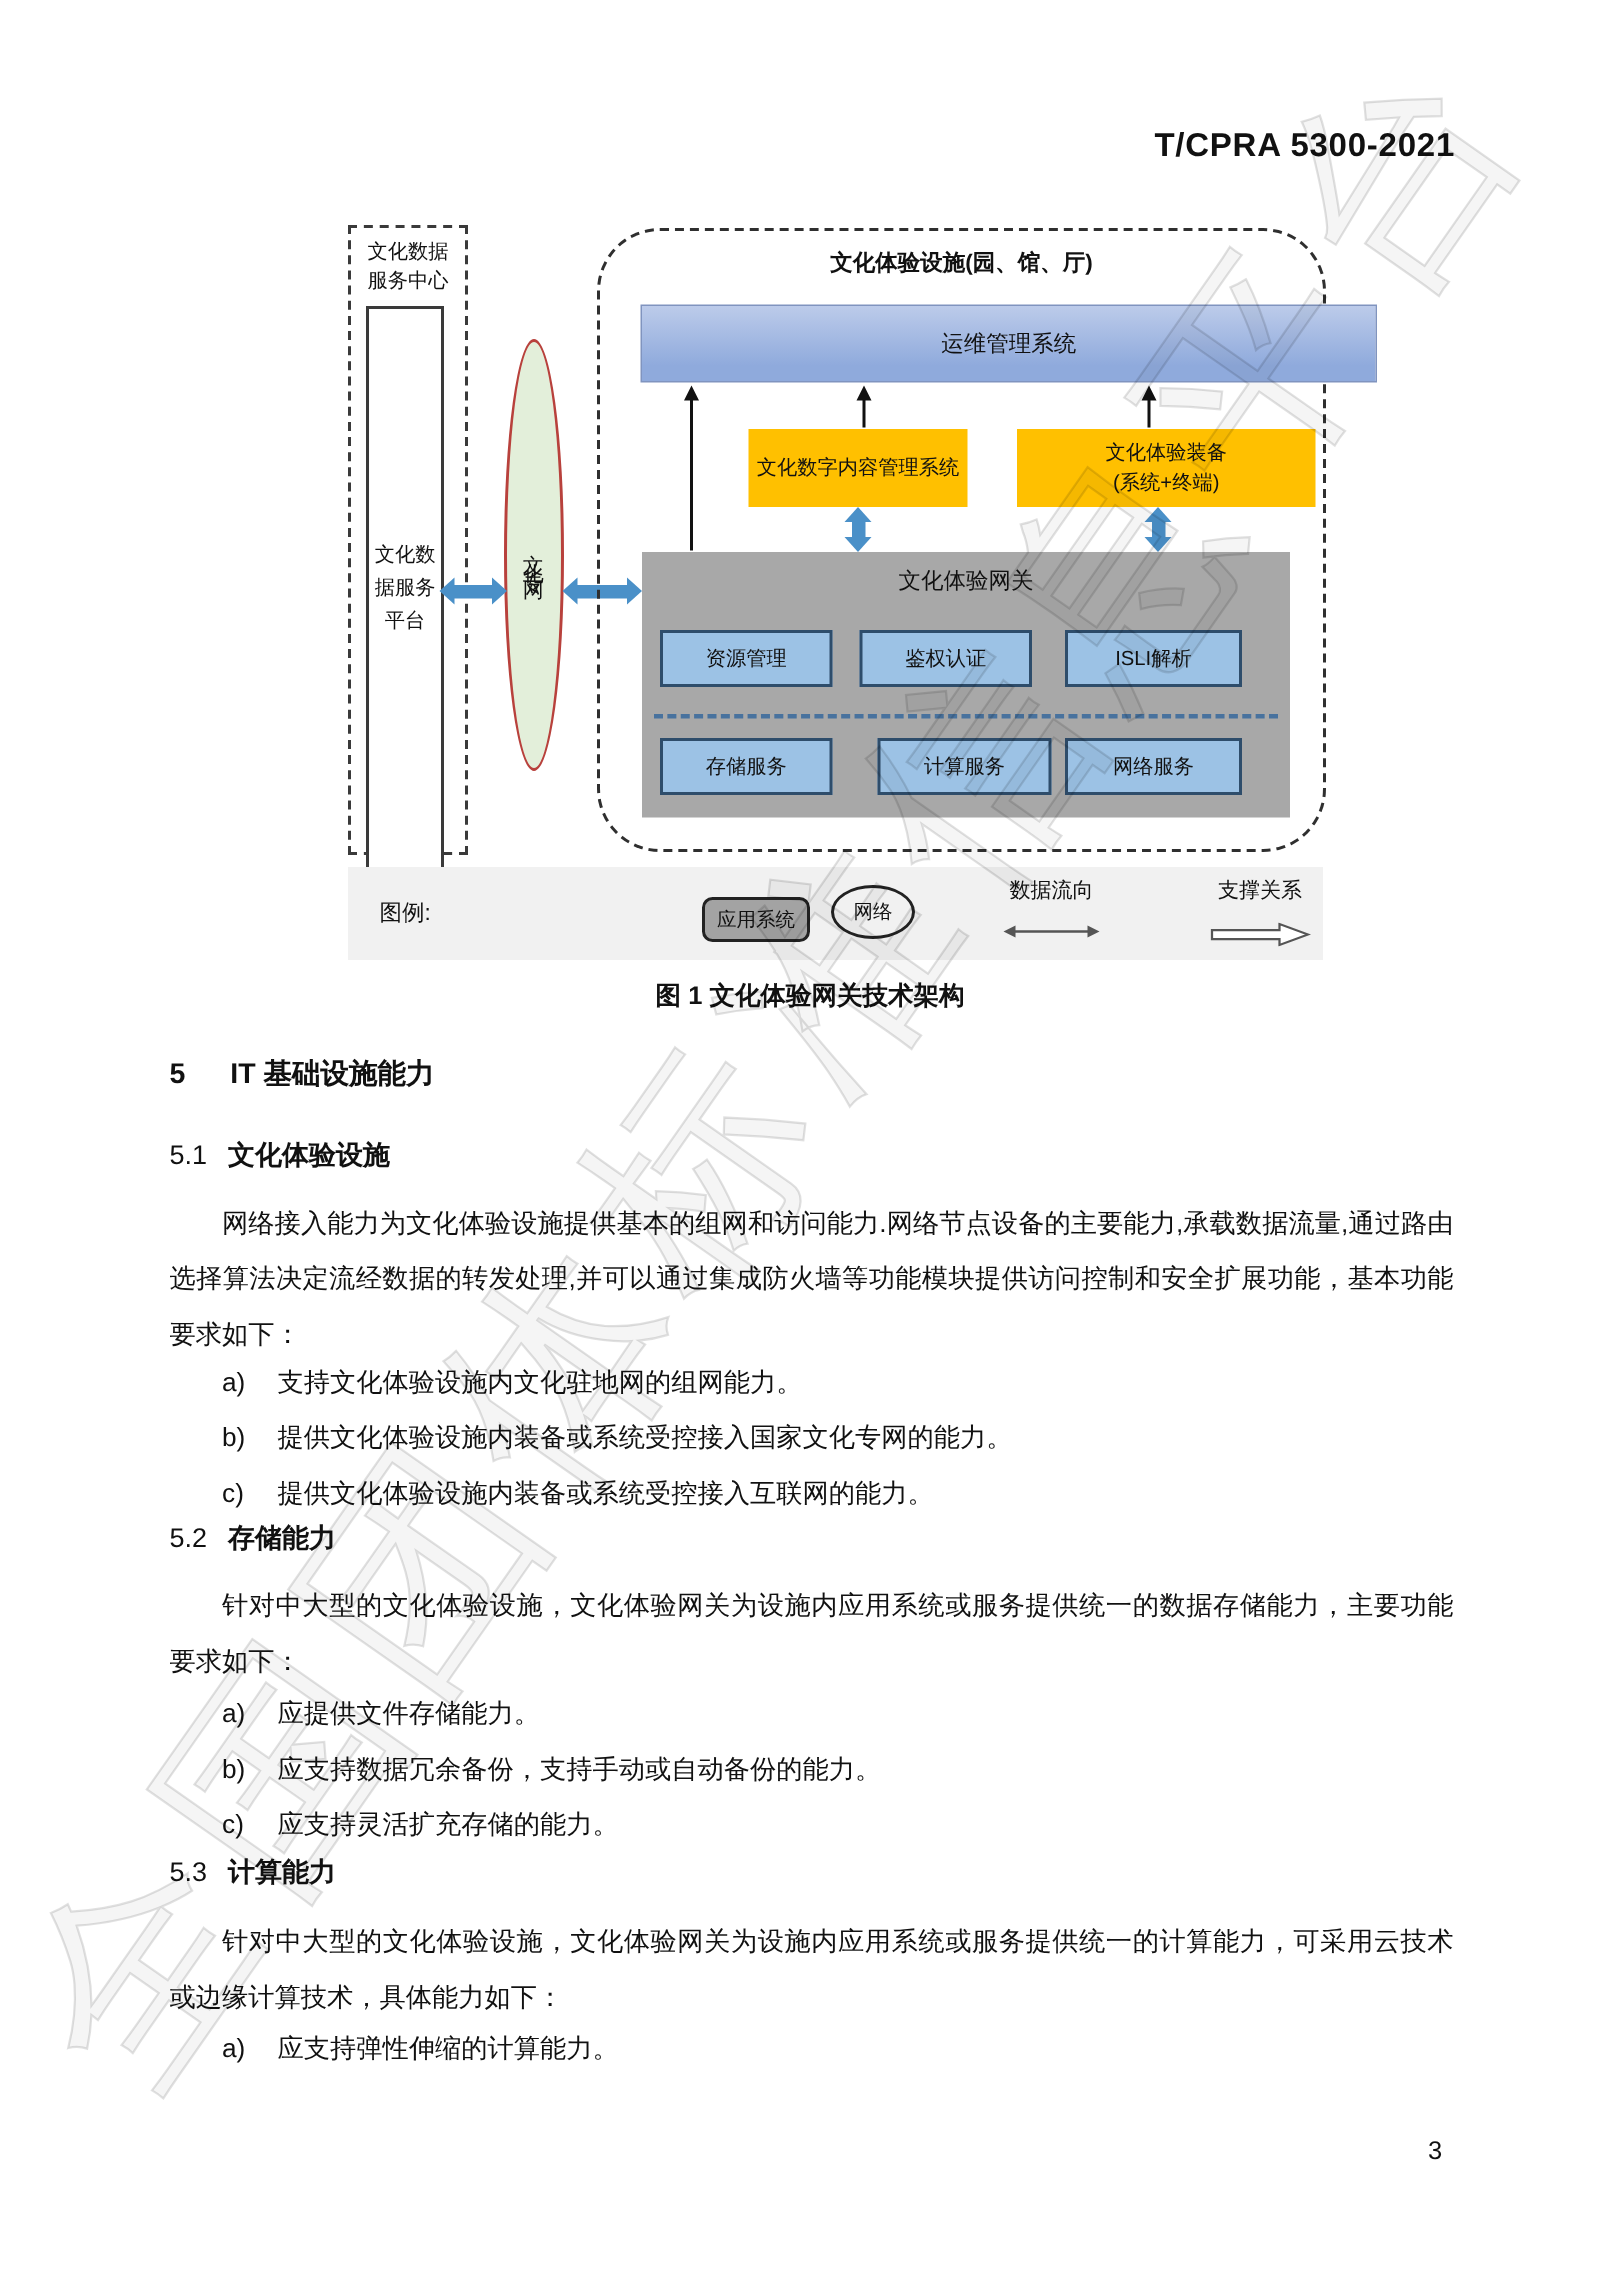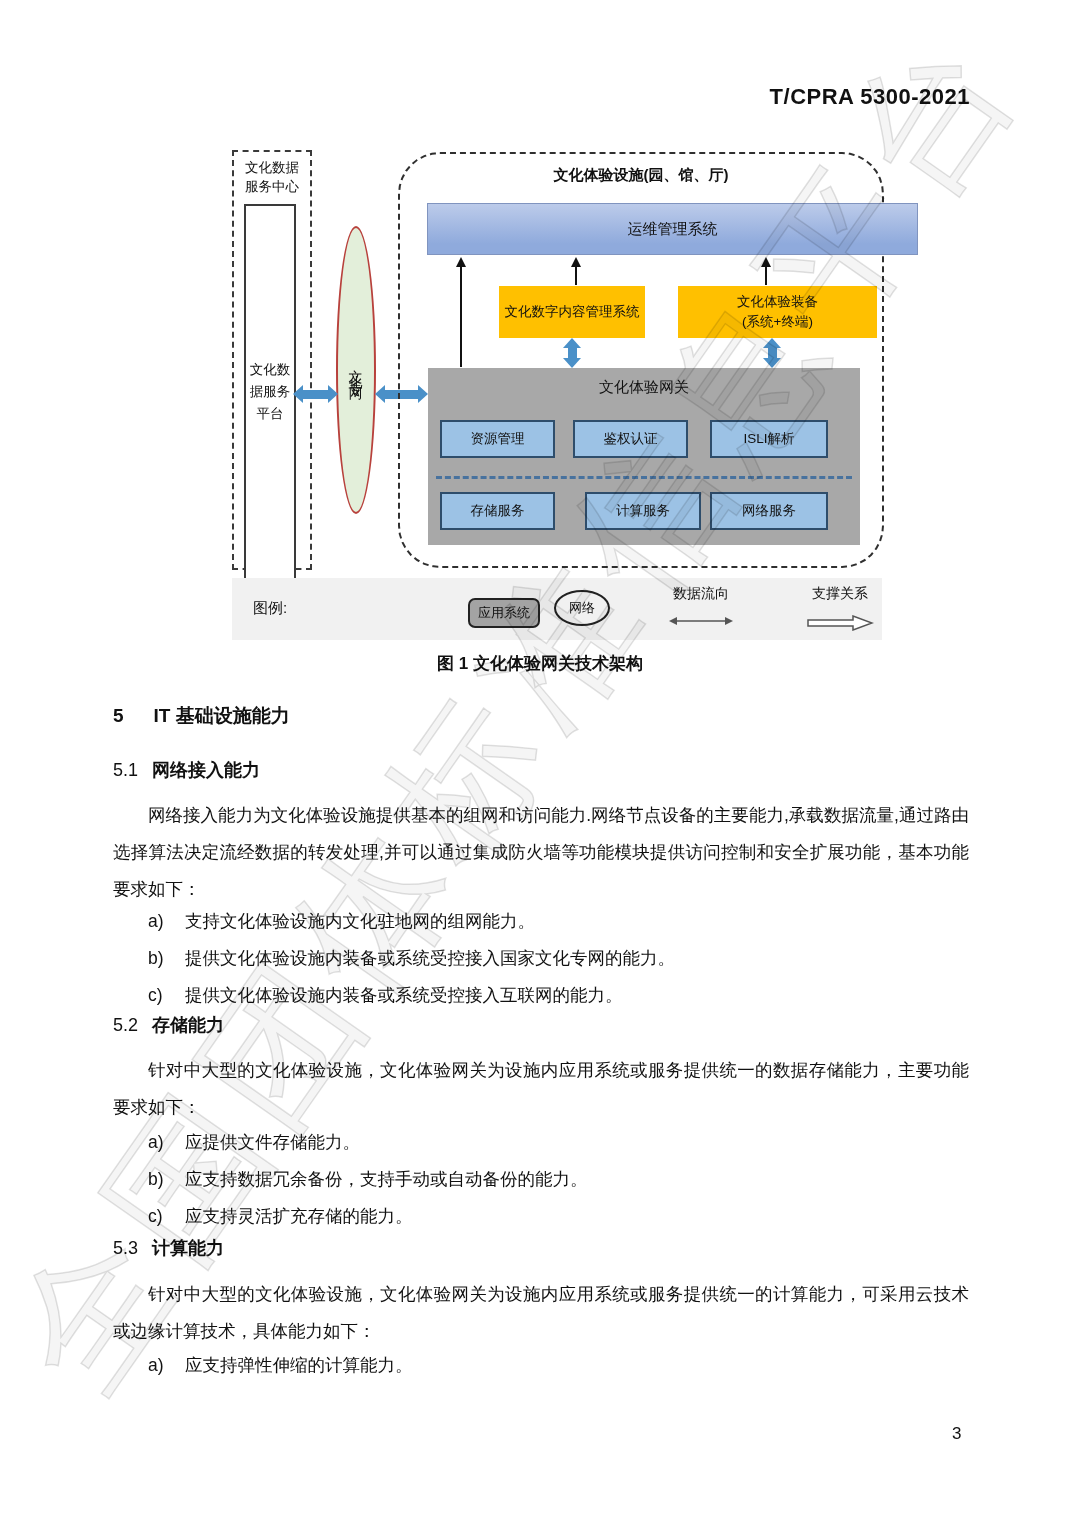--- a/index.html
+++ b/index.html
@@ -157,21 +157,21 @@
     </div>
 
     <div class="caption">图 1 文化体验网关技术架构</div>
   </div>
 
   <div class="tb" style="top:703px;">
     <span class="h1n">5</span><span class="h1t">IT 基础设施能力</span>
   </div>
 
   <div class="tb" style="top:758px;">
-    <span class="h2n">5.1</span><span class="h2t">网络接入能力</span>
+    <span class="h2n">5.1</span><span class="h2t">文化体验设施</span>
   </div>
   <div class="tb" style="top:797px;">
     <p class="para">网络接入能力为文化体验设施提供基本的组网和访问能力.网络节点设备的主要能力,承载数据流量,通过路由选择算法决定流经数据的转发处理,并可以通过集成防火墙等功能模块提供访问控制和安全扩展功能，基本功能要求如下：</p>
   </div>
   <div class="tb" style="top:903px;">
     <div class="li">
         <span class="li-label">a)</span>
         <span>支持文化体验设施内文化驻地网的组网能力。</span>
       </div>
     <div class="li">

